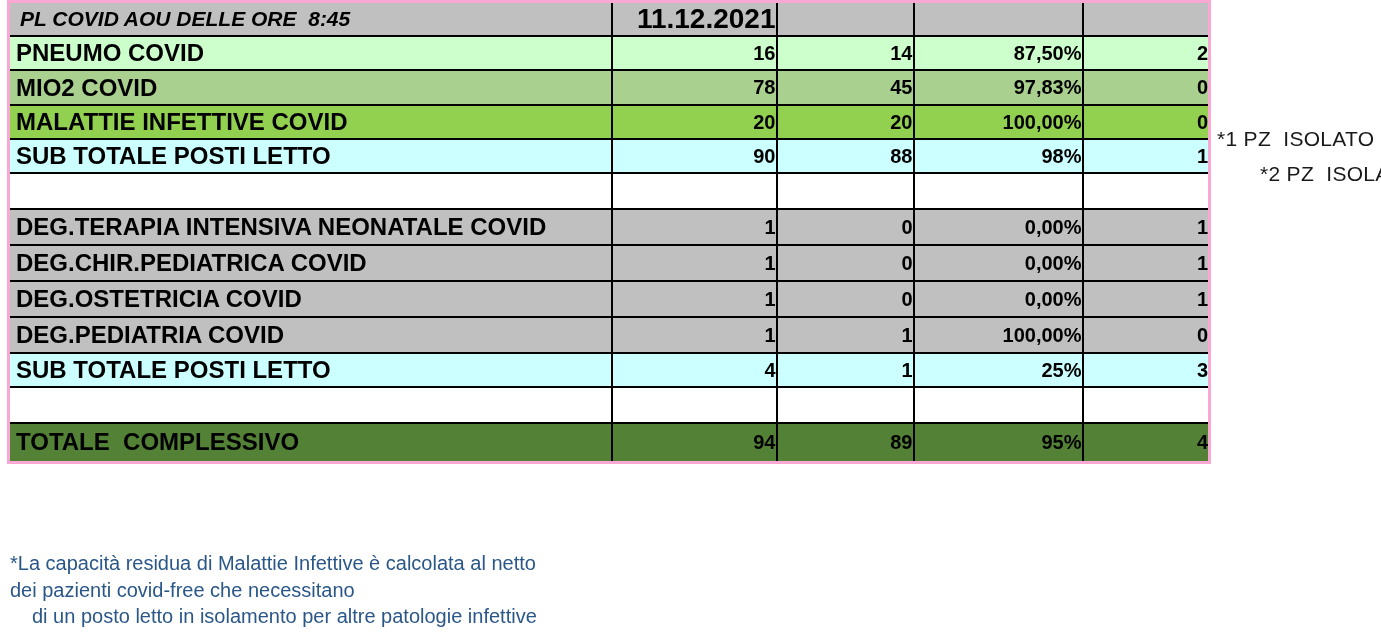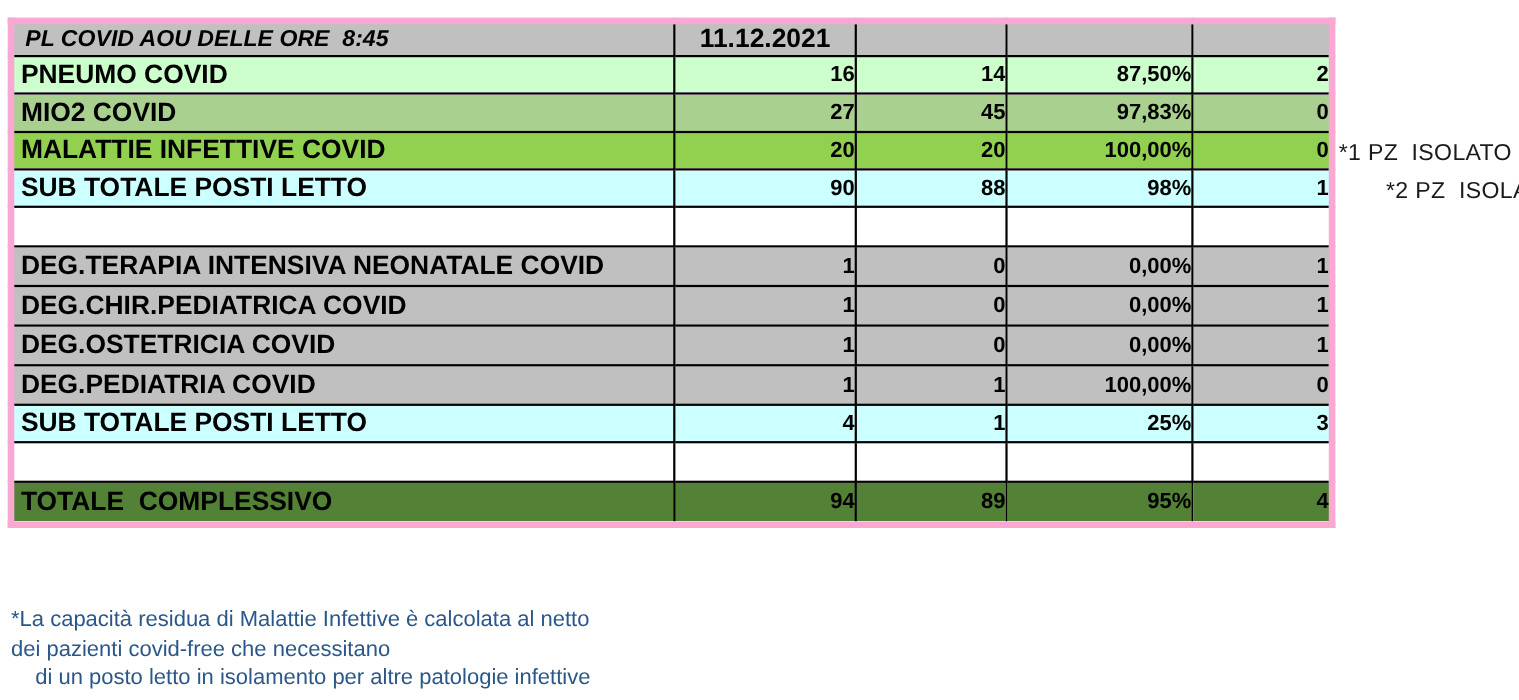--- a/index.html
+++ b/index.html
@@ -11,25 +11,25 @@
   .stage {
     position: relative;
     width: 1381px;
     height: 636px;
     background: #ffffff;
     overflow: hidden;
   }
   table.covid-table {
     position: absolute;
     left: 7px;
-    top: 16px;
+    top: 0;
     width: 1201px;
     border-collapse: collapse;
     table-layout: fixed;
-    border: 6px solid #f9a8d4;
+    border: 3px solid #f9a8d4;
   }
   .covid-table td, .covid-table th {
     border: 2px solid #000;
     padding: 0;
     overflow: hidden;
     color: #000;
     vertical-align: middle;
   }
   col.c-uo   { width: 603px; }
   col.c-pl   { width: 165px; }
@@ -41,23 +41,23 @@
   tr.title-row td { background: var(--gray); }
   td.title-cell {
     font-size: 21px;
     font-weight: bold;
     font-style: italic;
     text-align: left;
     padding-left: 10px;
     white-space: pre;
   }
   td.date-cell {
-    font-size: 24px;
-    font-weight: bold;
-    text-align: center;
+    font-size: 28px;
+    font-weight: bold;
+    text-align: right;
   }
 
   tr.header-row { height: 55px; }
   tr.header-row th {
     background: #ffffff;
     font-size: 20px;
     font-weight: normal;
     text-align: center;
     white-space: pre-line;
     line-height: 25px;
@@ -139,21 +139,21 @@
 
     <tr class="data-row r-light-green">
       <td class="label-cell">PNEUMO COVID</td>
       <td class="value-cell">16</td>
       <td class="value-cell">14</td>
       <td class="value-cell">87,50%</td>
       <td class="value-cell">2</td>
     </tr>
         <tr class="data-row r-mid-green">
       <td class="label-cell">MIO2 COVID</td>
-      <td class="value-cell">27</td>
+      <td class="value-cell">78</td>
       <td class="value-cell">45</td>
       <td class="value-cell">97,83%</td>
       <td class="value-cell">0</td>
     </tr>
         <tr class="data-row r-bright-green">
       <td class="label-cell">MALATTIE INFETTIVE COVID</td>
       <td class="value-cell">20</td>
       <td class="value-cell">20</td>
       <td class="value-cell">100,00%</td>
       <td class="value-cell">0</td>

